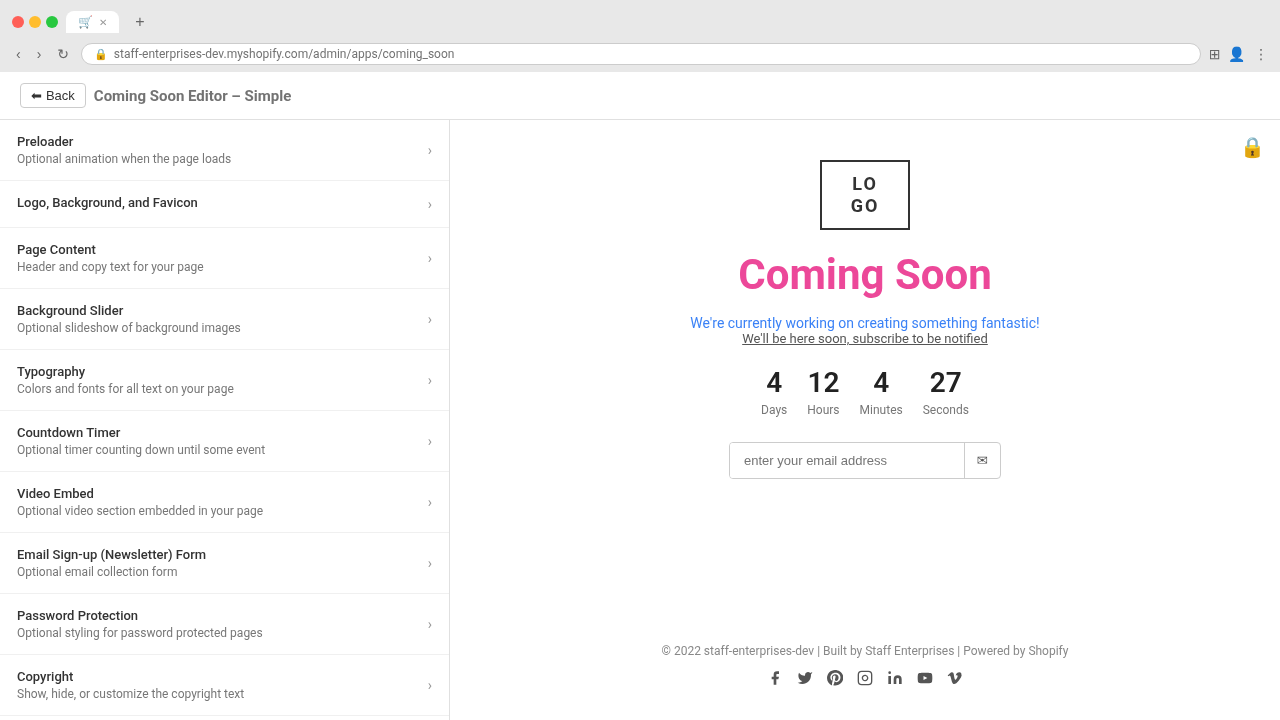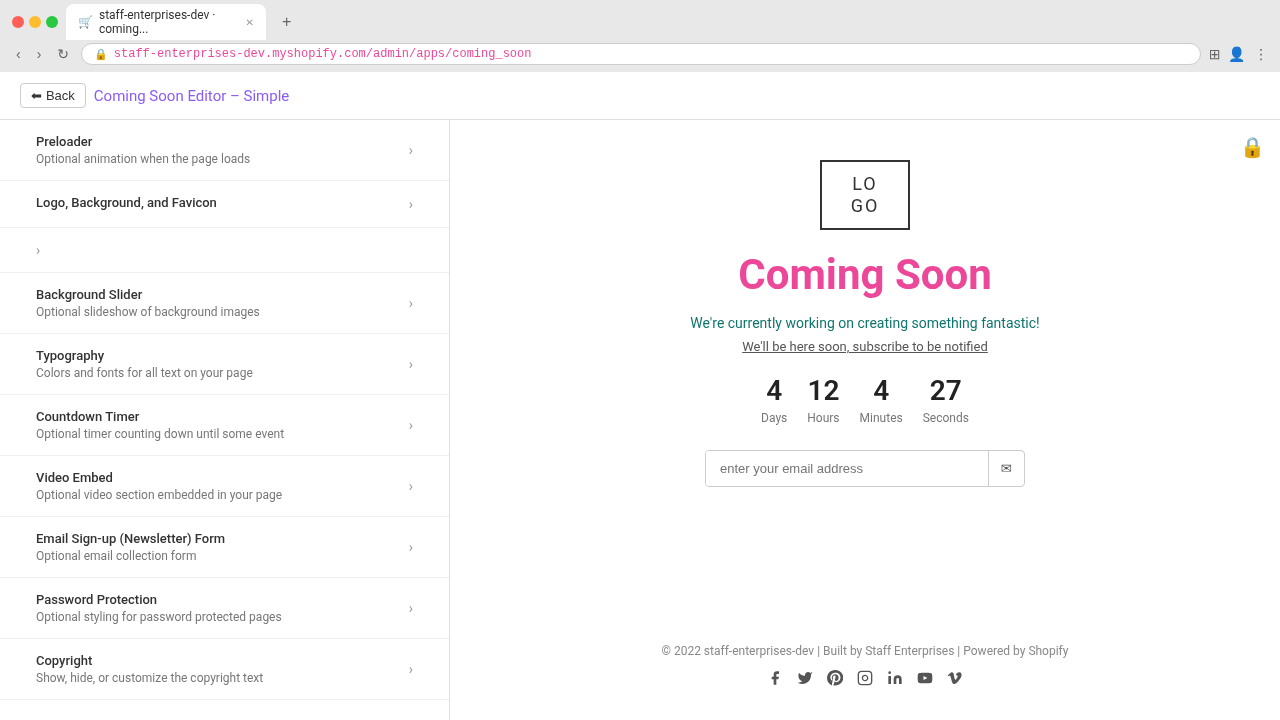--- a/index.html
+++ b/index.html
@@ -14,64 +14,64 @@
     .dot-yellow { background: #ffbd2e; }
     .dot-green { background: #28c840; }
     .tab { background: #fff; border-radius: 8px 8px 0 0; padding: 4px 12px; font-size: 12px; color: #333; display: flex; align-items: center; gap: 6px; max-width: 200px; }
     .tab-close { color: #999; font-size: 10px; cursor: pointer; }
     .tab-add { background: none; border: none; color: #666; font-size: 16px; cursor: pointer; padding: 2px 8px; }
 
     .browser-nav { display: flex; align-items: center; padding: 4px 12px; height: 36px; gap: 8px; background: #e8e8e8; }
     .nav-btn { background: none; border: none; color: #666; cursor: pointer; font-size: 14px; padding: 2px 4px; }
     .nav-btn:disabled { color: #bbb; }
     .address-bar { flex: 1; background: #fff; border: 1px solid #ccc; border-radius: 20px; padding: 3px 12px; font-size: 12px; color: #333; display: flex; align-items: center; gap: 6px; }
-    .address-text { flex: 1; color: #ec4899; font-family: Liberation Mono, monospace; }
+    .address-text { flex: 1; color: #737373; }
     .browser-actions { display: flex; gap: 8px; }
     .browser-action-btn { background: none; border: none; color: #666; cursor: pointer; font-size: 14px; }
 
     
     .app-wrapper { display: flex; flex-direction: column; height: calc(720px - 72px); }
     .app-header { background: #fff; border-bottom: 1px solid #e0e0e0; padding: 0 20px; height: 48px; display: flex; align-items: center; justify-content: space-between; }
     .header-left { display: flex; align-items: center; gap: 8px; }
     .back-btn { background: none; border: 1px solid #ccc; border-radius: 4px; padding: 4px 10px; font-size: 13px; cursor: pointer; display: flex; align-items: center; gap: 4px; color: #333; }
-    .page-title { font-size: 15px; color: #8b5cf6; font-weight: 400; }
+    .page-title { font-size: 15px; color: #737373; font-weight: 700; }
     .header-right { display: flex; align-items: center; gap: 10px; }
     .preview-btn { background: #fff; border: 1px solid #ccc; border-radius: 4px; padding: 6px 12px; font-size: 13px; cursor: pointer; display: flex; align-items: center; gap: 4px; color: #333; }
     .publish-btn { background: #2e7d32; border: none; border-radius: 4px; padding: 6px 16px; font-size: 13px; cursor: pointer; color: #fff; display: flex; align-items: center; gap: 6px; font-weight: 500; }
 
     
     .main-content { display: flex; flex: 1; overflow: hidden; }
 
     
     .sidebar { width: 450px; background: #fff; border-right: 1px solid #e0e0e0; overflow-y: auto; }
-    .sidebar-item { display: flex; align-items: center; justify-content: space-between; padding: 14px 36px; border-bottom: 1px solid #f0f0f0; cursor: pointer; }
+    .sidebar-item { display: flex; align-items: center; justify-content: space-between; padding: 14px 17px; border-bottom: 1px solid #f0f0f0; cursor: pointer; }
     .sidebar-item-content { flex: 1; }
     .sidebar-item-title { font-size: 13px; font-weight: 500; color: #333; margin-bottom: 3px; }
     .sidebar-item-desc { font-size: 12px; color: #777; }
     .chevron { color: #999; font-size: 14px; }
 
     
     .preview-area { flex: 1; background: #f5f5f5; display: flex; justify-content: center; align-items: flex-start; overflow-y: auto; position: relative; }
     .preview-page { background: #fff; width: 100%; min-height: 100%; display: flex; flex-direction: column; align-items: center; padding: 40px 20px 30px; position: relative; }
 
     .lock-icon { position: absolute; top: 15px; right: 15px; font-size: 20px; color: #555; }
 
     .logo-box { border: 2px solid #333; width: 90px; height: 70px; display: flex; align-items: center; justify-content: center; margin-bottom: 20px; }
-    .logo-text { font-size: 18px; font-weight: 400; color: #333; letter-spacing: 2px; line-height: 1.2; text-align: center; }
+    .logo-text { font-size: 18px; font-weight: 700; color: #333; letter-spacing: 2px; line-height: 1.2; text-align: center; }
 
     .coming-soon-title { font-size: 42px; font-weight: 700; color: #ec4899; margin-bottom: 16px; text-align: right; }
-    .subtitle { font-size: 14px; color: #0f766e; margin-bottom: 8px; }
+    .subtitle { font-size: 14px; color: #3b82f6; margin-bottom: 0; }
     .subscribe-text { font-size: 13px; color: #555; margin-bottom: 20px; text-decoration: underline; }
 
     .countdown { display: flex; gap: 20px; margin-bottom: 24px; }
     .countdown-item { text-align: center; }
     .countdown-num { font-size: 28px; font-weight: 600; color: #222; display: block; }
     .countdown-label { font-size: 12px; color: #777; }
 
-    .email-form { display: flex; border: 1px solid #ccc; border-radius: 4px; overflow: hidden; width: 320px; }
+    .email-form { display: flex; border: 1px solid #ccc; border-radius: 4px; overflow: hidden; width: 272px; }
     .email-input { flex: 1; border: none; padding: 10px 14px; font-size: 13px; color: #999; outline: none; }
     .email-submit { background: none; border: none; border-left: 1px solid #ccc; padding: 8px 12px; cursor: pointer; color: #555; }
 
     .footer { margin-top: auto; padding-top: 40px; text-align: left; }
     .footer-copy { font-size: 12px; color: #888; margin-bottom: 12px; }
     .social-icons { display: flex; gap: 14px; justify-content: center; }
     .social-icon { color: #555; font-size: 15px; cursor: pointer; }
 
     
     .sidebar::-webkit-scrollbar { width: 4px; }
@@ -82,21 +82,20 @@
 
 <div class="browser-chrome">
   <div class="browser-title-bar">
     <div class="browser-dots">
       <div class="dot dot-red"></div>
       <div class="dot dot-yellow"></div>
       <div class="dot dot-green"></div>
     </div>
     <div class="tab">
       <span>🛒</span>
-      <span>staff-enterprises-dev · coming...</span>
       <span class="tab-close">✕</span>
     </div>
     <button class="tab-add">+</button>
   </div>
   <div class="browser-nav">
     <button class="nav-btn">‹</button>
     <button class="nav-btn">›</button>
     <button class="nav-btn">↻</button>
     <div class="address-bar">
       <span style="color:#888;font-size:11px;">🔒</span>
@@ -132,20 +131,24 @@
       </div>
       <span class="chevron">›</span>
     </div>
         <div class="sidebar-item">
       <div class="sidebar-item-content">
         <div class="sidebar-item-title">Logo, Background, and Favicon</div>
       </div>
       <span class="chevron">›</span>
     </div>
         <div class="sidebar-item">
+      <div class="sidebar-item-content">
+        <div class="sidebar-item-title">Page Content</div>
+        <div class="sidebar-item-desc">Header and copy text for your page</div>
+      </div>
       <span class="chevron">›</span>
     </div>
         <div class="sidebar-item">
       <div class="sidebar-item-content">
         <div class="sidebar-item-title">Background Slider</div>
         <div class="sidebar-item-desc">Optional slideshow of background images</div>
       </div>
       <span class="chevron">›</span>
     </div>
         <div class="sidebar-item">

